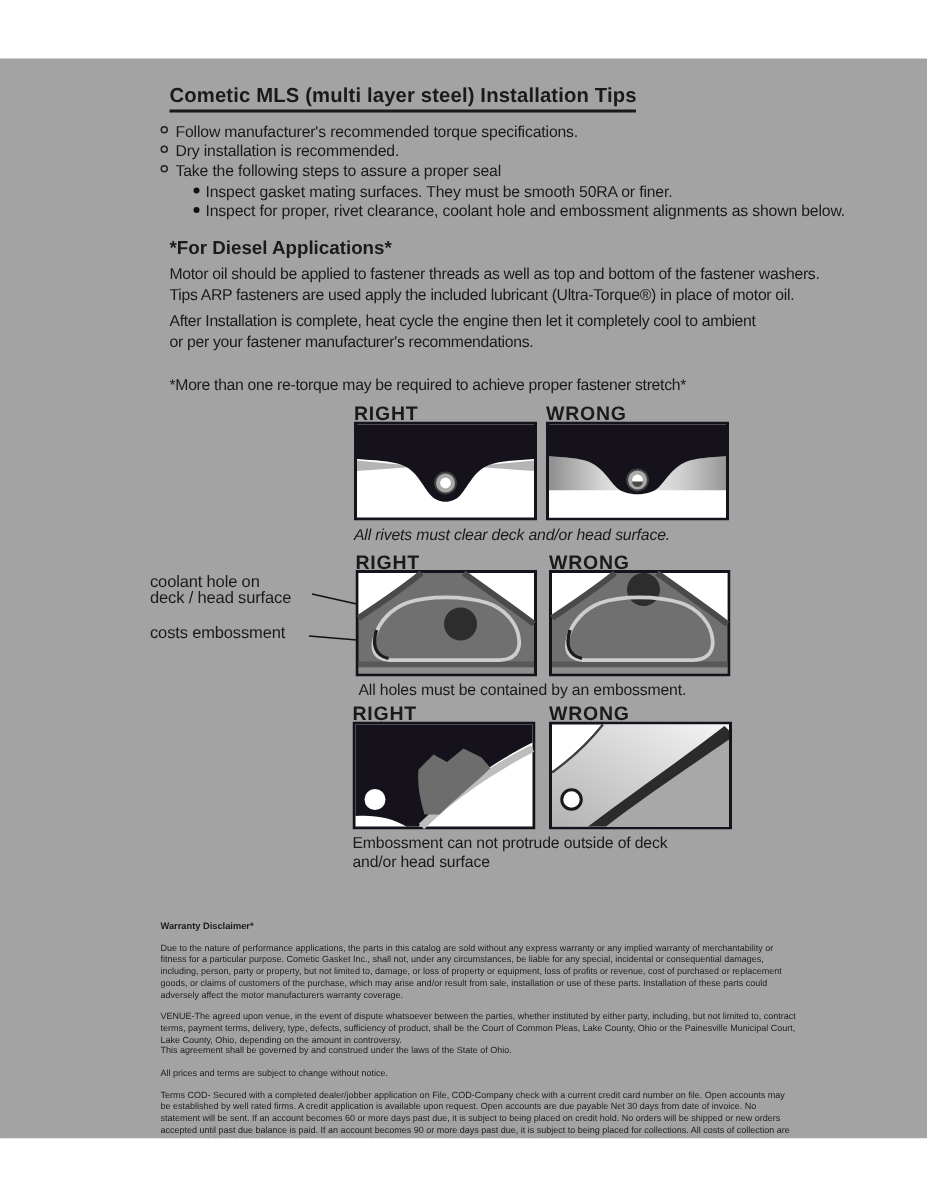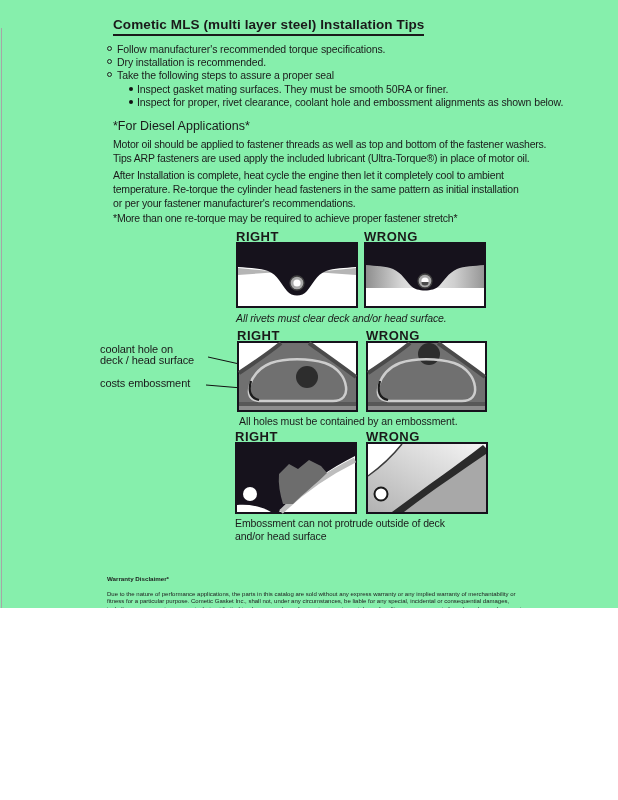--- a/index.html
+++ b/index.html
@@ -1,33 +1,33 @@
 <!DOCTYPE html>
 <html><head>
 <meta charset="utf-8">
 <style>
   html,body{margin:0;padding:0;background:#ffffff;}
   .page{
-    position:relative;width:618px;height:608px;background:#86efac;
-    font-family:"Liberation Sans", sans-serif;color:#1a1a1a;overflow:hidden;
+    position:relative;width:618px;height:720px;background:#a3a3a3;
+    font-family:"Liberation Sans", sans-serif;color:#1a1a1a;overflow:hidden;margin-top:39px;
   }
   .abs{position:absolute;}
   .edge-line{position:absolute;left:1px;top:28px;width:1px;height:764px;background:#a6a6a6;}
 
   .doc-title{
     left:113px;top:17px;font-size:13.5px;font-weight:bold;letter-spacing:.1px;
     border-bottom:2px solid #1a1a1a;padding-bottom:2px;white-space:nowrap;
   }
   .bullets{left:107px;top:43px;font-size:10.5px;line-height:13.2px;letter-spacing:-.1px;}
   .b-row{white-space:nowrap;}
   .b-sub{margin-left:22px;}
   .dot-open{display:inline-block;width:3px;height:3px;border:1px solid #222;border-radius:50%;margin-right:5px;vertical-align:2px;}
   .dot-fill{display:inline-block;width:4px;height:4px;background:#111;border-radius:50%;margin-right:4px;vertical-align:2px;}
 
-  .h2{left:113px;top:119px;font-size:12.5px;font-weight:normal;white-space:nowrap;}
+  .h2{left:113px;top:119px;font-size:12.5px;font-weight:bold;white-space:nowrap;}
   .body-par{font-size:10.5px;line-height:14px;letter-spacing:-.2px;}
   .body-par div{white-space:nowrap;}
   .p1{left:113px;top:137px;}
   .p2{left:113px;top:168px;}
   .p3{left:113px;top:211px;}
 
   .dg-title{font-size:13px;font-weight:bold;letter-spacing:.5px;text-align:left;white-space:nowrap;}
   .caption{font-size:10.5px;letter-spacing:-.1px;white-space:nowrap;line-height:12.5px;}
 
   .dg-label{font-size:11px;line-height:11px;text-align:left;letter-spacing:-.1px;}
@@ -56,21 +56,20 @@
     <div class="b-row b-sub"><span class="dot-fill"></span><span>Inspect for proper, rivet clearance, coolant hole and embossment alignments as shown below.</span></div>
   </div>
 
   <div class="abs h2">*For Diesel Applications*</div>
   <div class="abs body-par p1">
     <div>Motor oil should be applied to fastener threads as well as top and bottom of the fastener washers.</div>
     <div>Tips ARP fasteners are used apply the included lubricant (Ultra-Torque®) in place of motor oil.</div>
   </div>
   <div class="abs body-par p2">
     <div>After Installation is complete, heat cycle the engine then let it completely cool to ambient</div>
-    <div>temperature. Re-torque the cylinder head fasteners in the same pattern as initial installation</div>
     <div>or per your fastener manufacturer's recommendations.</div>
   </div>
   <div class="abs body-par p3">*More than one re-torque may be required to achieve proper fastener stretch*</div>
 
   <div class="abs dg-title" style="left:236px;top:229px;width:122px;">RIGHT</div>
   <div class="abs dg-title" style="left:364px;top:229px;width:122px;">WRONG</div>
 
   <div class="abs" style="left:236px;top:242px;">
     <svg width="122" height="66" viewBox="0 0 122 66">
       <rect x="1" y="1" width="120" height="64" fill="#ffffff" stroke="#16121c" stroke-width="2"></rect>

